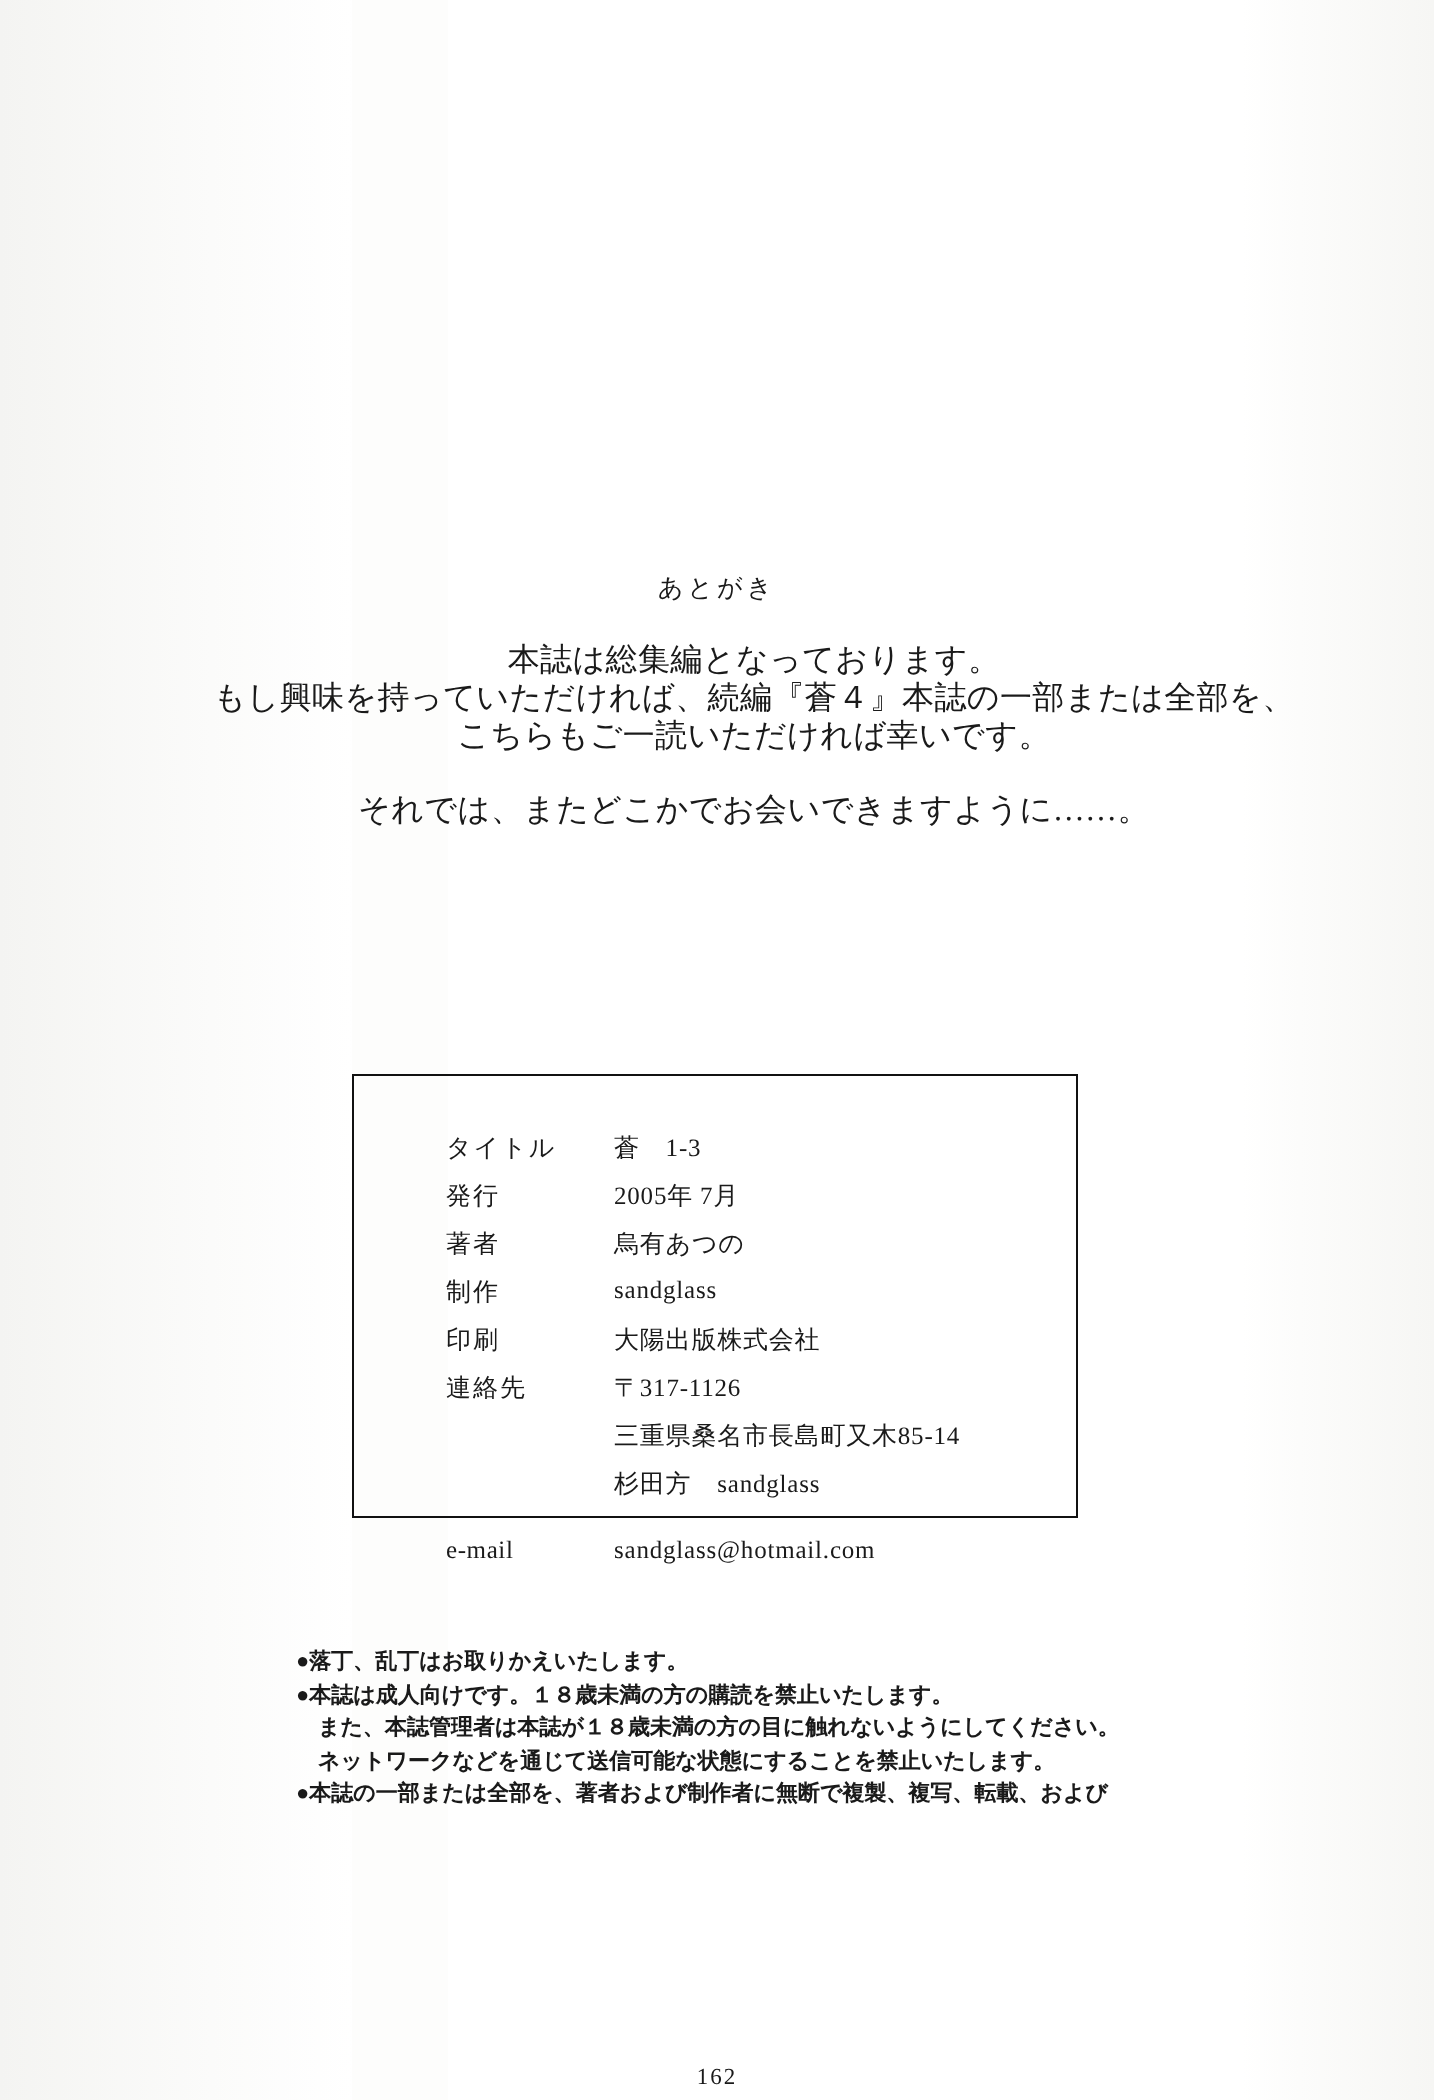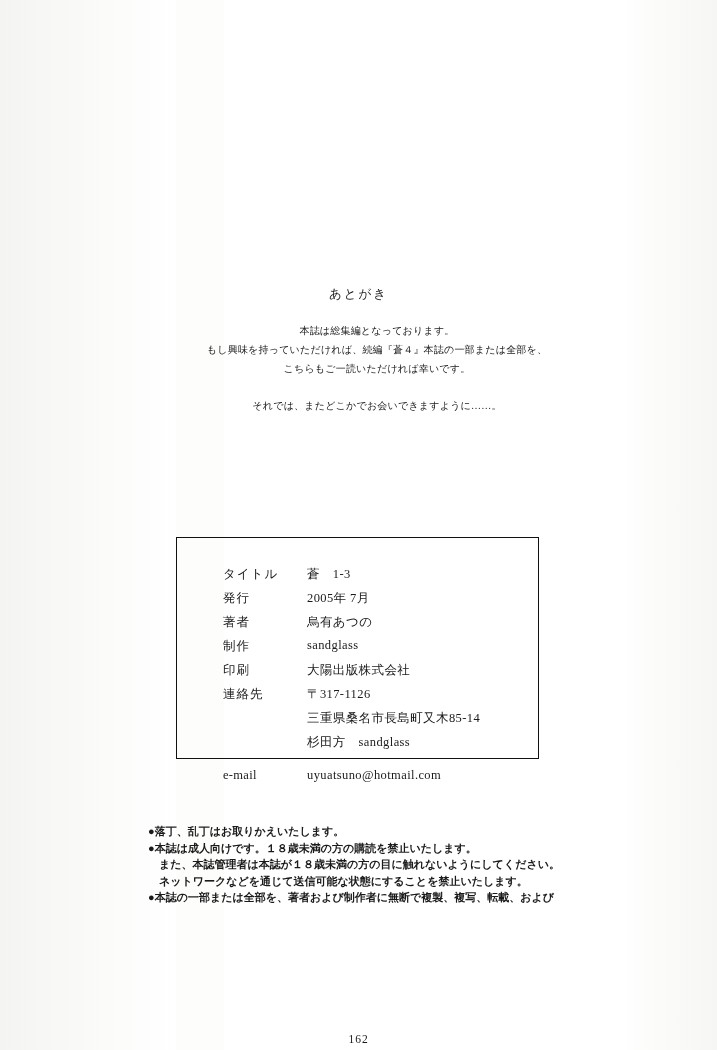--- a/index.html
+++ b/index.html
@@ -49,21 +49,21 @@
     right: 0;
     top: 286px;
     text-align: center;
   }
   .afterword-title {
     font-size: 12.5px;
     letter-spacing: 2px;
     margin-bottom: 18px;
   }
   .afterword-line {
-    font-size: 10px;
+    font-size: 16px;
     line-height: 19px;
     letter-spacing: 0.2px;
     white-space: nowrap;
     margin-left: 37px;
   }
   .afterword-gap {
     height: 18px;
   }
 
   
@@ -180,21 +180,21 @@
       <tr>
         <td class="col-label"></td>
         <td class="col-value subvalue">三重県桑名市長島町又木85-14</td>
       </tr>
       <tr>
         <td class="col-label"></td>
         <td class="col-value subvalue">杉田方　sandglass</td>
       </tr>
       <tr class="email-row">
         <td class="col-label email-label">e-mail</td>
-        <td class="col-value">uyuatsuno@hotmail.com</td>
+        <td class="col-value">sandglass@hotmail.com</td>
       </tr>
     </tbody>
       </table>
   </div>
 
   <div class="notices">
     <div class="notice-line">●落丁、乱丁はお取りかえいたします。</div>
     <div class="notice-line">●本誌は成人向けです。１８歳未満の方の購読を禁止いたします。</div>
     <div class="notice-line notice-indent">また、本誌管理者は本誌が１８歳未満の方の目に触れないようにしてください。</div>
     <div class="notice-line notice-indent">ネットワークなどを通じて送信可能な状態にすることを禁止いたします。</div>

